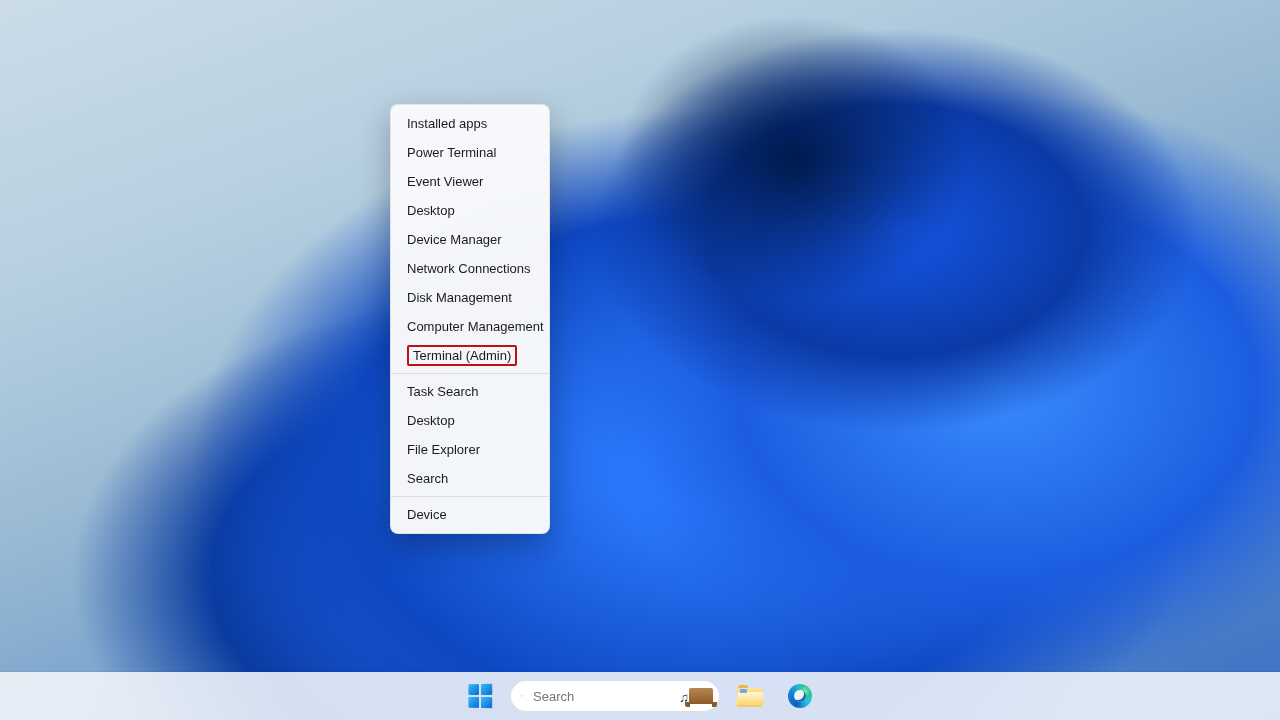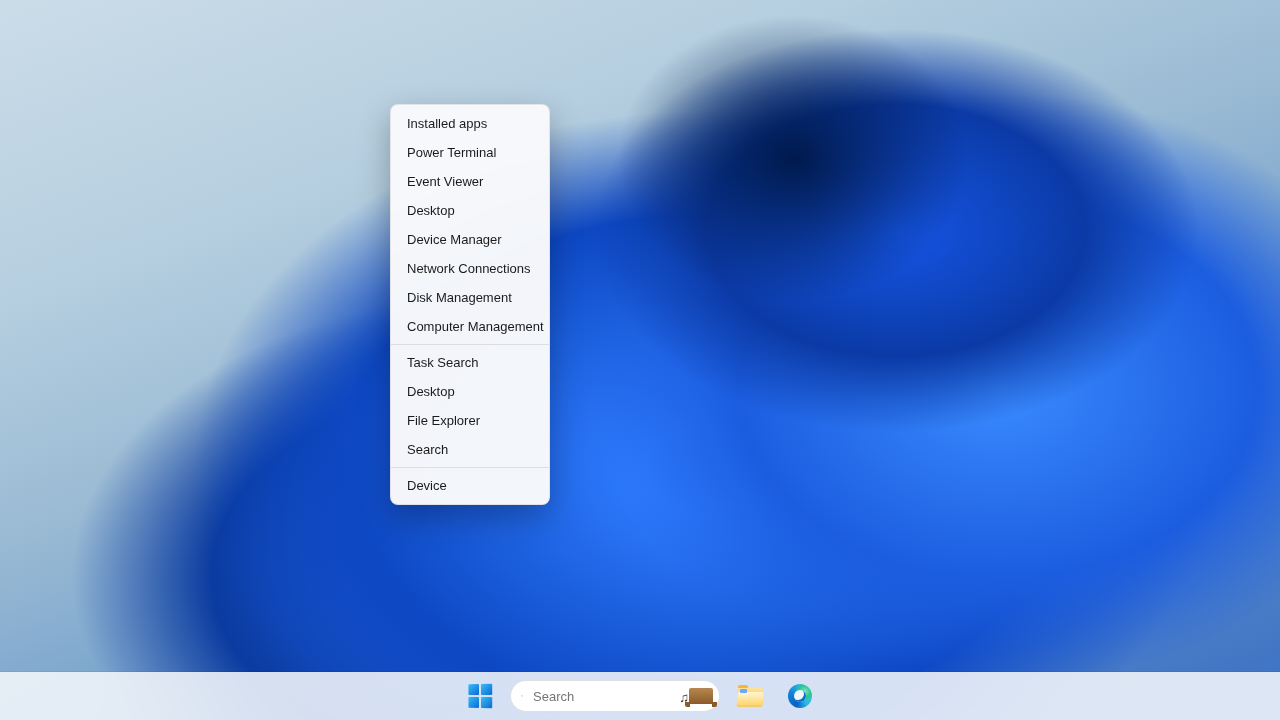--- a/index.html
+++ b/index.html
@@ -108,20 +108,21 @@
 
 <div class="ctx-menu" id="ctx-menu">
     <div class="ctx-item"><span>Installed apps</span></div>
     <div class="ctx-item"><span>Power Terminal</span></div>
     <div class="ctx-item"><span>Event Viewer</span></div>
     <div class="ctx-item"><span>Desktop</span></div>
     <div class="ctx-item"><span>Device Manager</span></div>
     <div class="ctx-item"><span>Network Connections</span></div>
     <div class="ctx-item"><span>Disk Management</span></div>
     <div class="ctx-item"><span>Computer Management</span></div>
+    <div class="ctx-item"><span class="highlight-box">Terminal (Admin)</span></div>
     <div class="ctx-sep"></div>
     <div class="ctx-item"><span>Task Search</span></div>
     <div class="ctx-item"><span>Desktop</span></div>
     <div class="ctx-item"><span>File Explorer</span></div>
     <div class="ctx-item"><span>Search</span></div>
     <div class="ctx-sep"></div>
     <div class="ctx-item"><span>Device</span></div>
   </div>
 
 <div class="taskbar">

